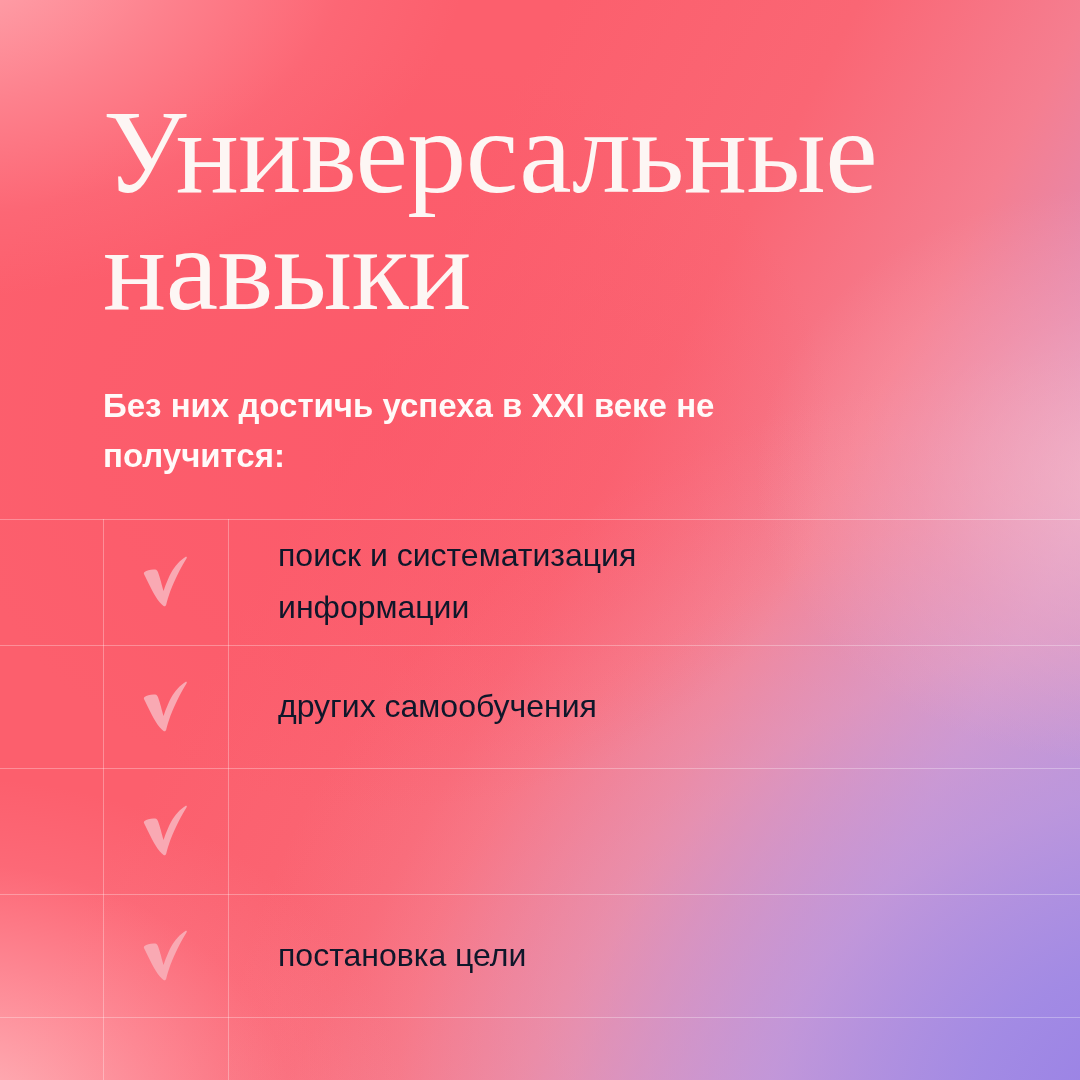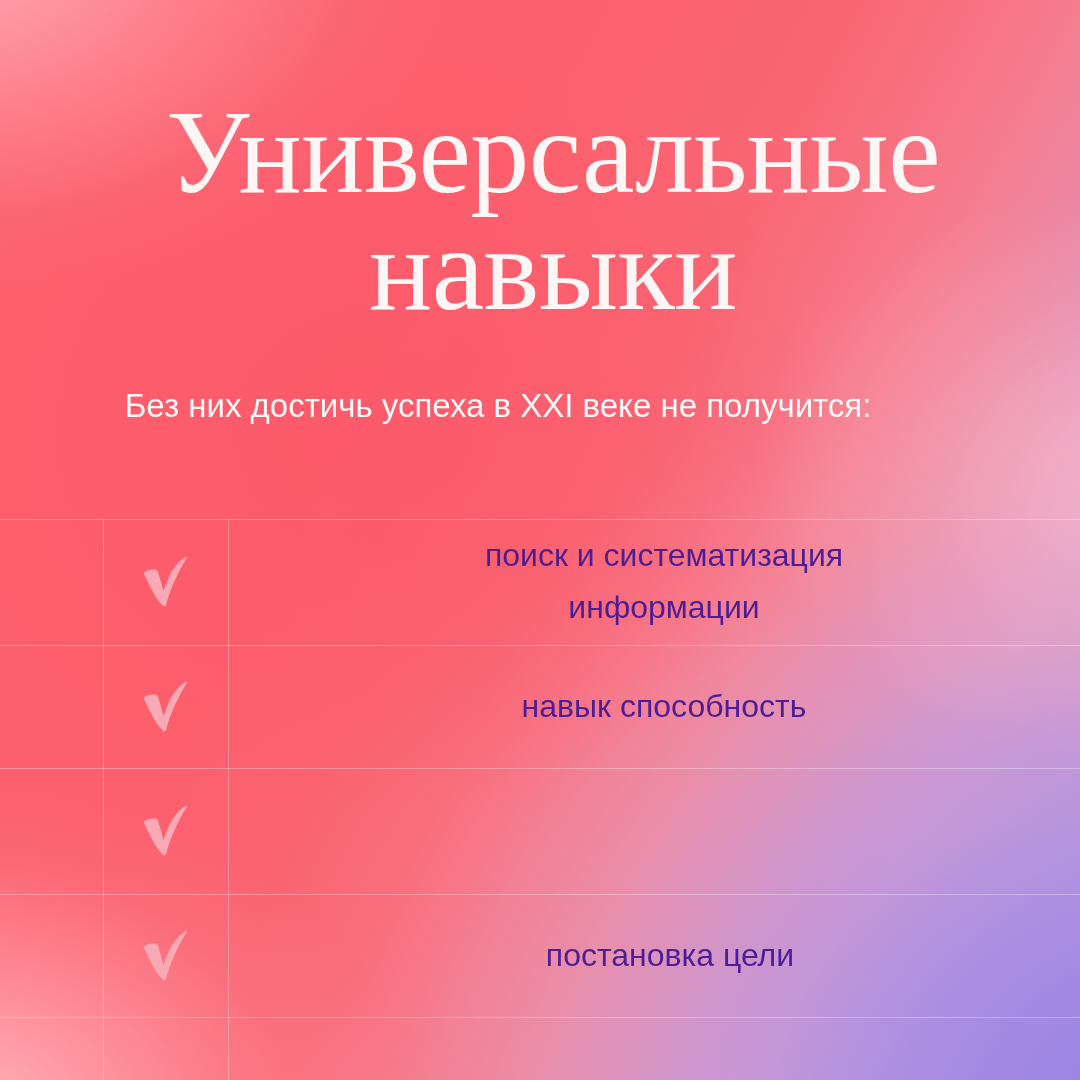--- a/index.html
+++ b/index.html
@@ -97,21 +97,20 @@
     top: 519px;
     bottom: 0;
     width: 1px;
     background: rgba(255,255,255,0.30);
   }
 
   
   .content {
     position: absolute;
     inset: 0;
-    text-align: center;
   }
 
   .title {
     position: absolute;
     left: 103px;
     top: 95px;
     width: 900px;
     margin: 0;
     font-family: "Liberation Serif", "DejaVu Serif", serif;
     font-weight: 400;
@@ -121,21 +120,21 @@
     color: #fdf6f4;
   }
 
   .subtitle {
     position: absolute;
     left: 103px;
     top: 381px;
     width: 790px;
     margin: 0;
     font-family: "Liberation Sans", sans-serif;
-    font-weight: 400;
+    font-weight: 700;
     font-size: 33px;
     line-height: 1.52;
     color: #fffaf9;
   }
 
   
   .row {
     position: absolute;
     left: 0;
     width: 1080px;
@@ -157,21 +156,21 @@
     height: 56px;
   }
   .row-label {
     position: absolute;
     left: 278px;
     right: 30px;
     font-family: "Liberation Sans", sans-serif;
     font-weight: 400;
     font-size: 32px;
     line-height: 1.62;
-    color: #4c1d95;
+    color: #0f172a;
     white-space: pre-line;
   }
 </style>
 </head>
 <body>
 
 <div class="poster">
 
   <div class="bg-base"></div>
   <div class="bg-purple"></div>
@@ -207,21 +206,21 @@
       <div class="row-label">поиск и систематизация
 информации</div>
     </div>
 
     <div class="row" style="top:645px; height:123px;">
       <div class="row-check">
         <svg class="check-icon" viewBox="0 0 64 64">
           <path d="M7.5 20.5 C10 18.6 15.5 17.2 19.6 17.8 C21.4 18.1 22.4 19.4 23.1 21.3 C25.1 26.6 27.4 36.0 29.2 42.4 C30.6 38.2 33.8 29.0 38.0 21.2 C42.4 13.2 48.3 6.9 53.8 3.6 C55.4 2.7 56.4 3.4 55.4 5.0 C50.6 12.6 44.0 25.4 39.4 36.2 C35.9 44.4 33.5 52.6 32.3 57.6 C31.9 59.3 30.6 60.1 29.2 59.3 C26.8 57.9 23.4 54.0 20.3 48.9 C16.4 42.4 11.2 31.6 7.1 23.4 C6.5 22.2 6.6 21.2 7.5 20.5 Z" fill="#f9a9b3"></path>
         </svg>
       </div>
-      <div class="row-label">навык способность</div>
+      <div class="row-label">других самообучения</div>
     </div>
 
     <div class="row" style="top:768px; height:126px;">
       <div class="row-check">
         <svg class="check-icon" viewBox="0 0 64 64">
           <path d="M7.5 20.5 C10 18.6 15.5 17.2 19.6 17.8 C21.4 18.1 22.4 19.4 23.1 21.3 C25.1 26.6 27.4 36.0 29.2 42.4 C30.6 38.2 33.8 29.0 38.0 21.2 C42.4 13.2 48.3 6.9 53.8 3.6 C55.4 2.7 56.4 3.4 55.4 5.0 C50.6 12.6 44.0 25.4 39.4 36.2 C35.9 44.4 33.5 52.6 32.3 57.6 C31.9 59.3 30.6 60.1 29.2 59.3 C26.8 57.9 23.4 54.0 20.3 48.9 C16.4 42.4 11.2 31.6 7.1 23.4 C6.5 22.2 6.6 21.2 7.5 20.5 Z" fill="#f9a9b3"></path>
         </svg>
       </div>
     </div>
 

